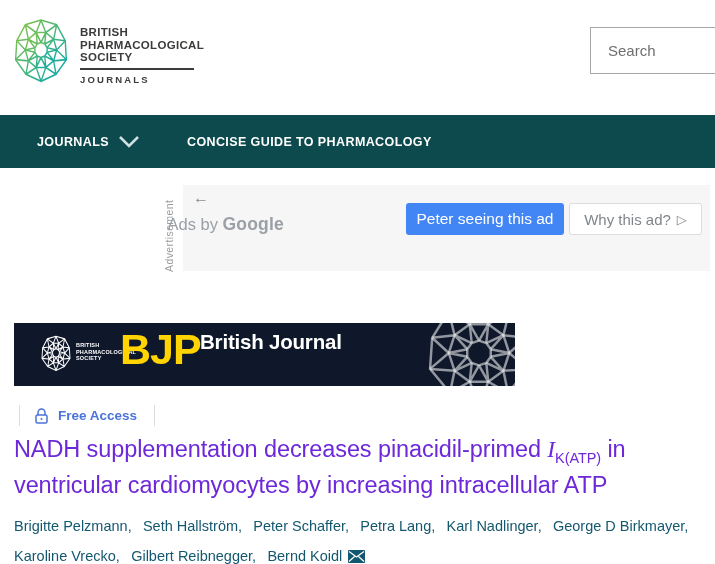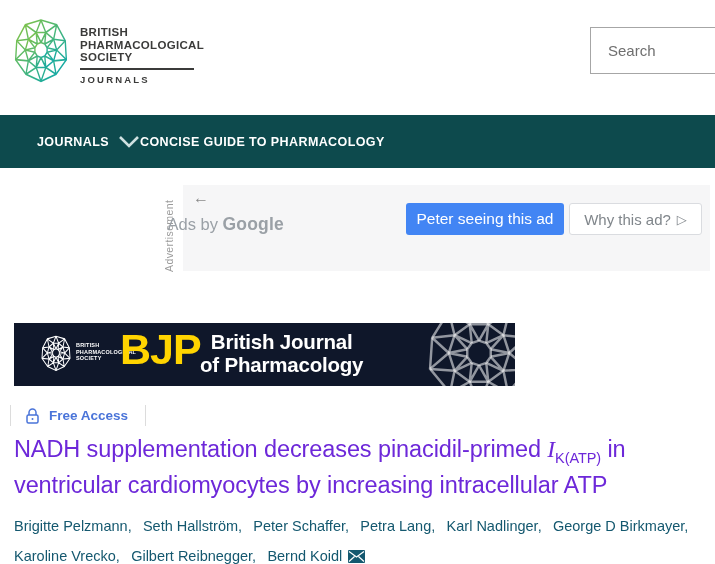--- a/index.html
+++ b/index.html
@@ -18,21 +18,21 @@
     border:1px solid #a6a6a6;box-sizing:border-box;padding:0 0 0 17px;font-size:15px;
     color:#555;font-family:"Liberation Sans",sans-serif;outline:none;background:#fff;}
   .search-input::placeholder{color:#6f6f6f;}
   
   .navbar{position:absolute;left:0;top:115px;width:715px;height:53px;background:#0d4a4d;
     display:flex;align-items:center;}
   .nav-item{color:#fff;font-weight:bold;font-size:12.5px;letter-spacing:.4px;display:flex;
     align-items:center;cursor:pointer;}
   .nav-journals{margin-left:37px;}
   .nav-journals svg{margin-left:9px;}
-  .nav-concise{}
+  .nav-concise{margin-left:47px;}
   
   .ad-vert{position:absolute;left:163px;top:186px;height:86px;writing-mode:vertical-rl;
     transform:rotate(180deg);font-size:10.5px;color:#9b9b9b;letter-spacing:.4px;}
   .ad-box{position:absolute;left:183px;top:185px;width:527px;height:86px;background:#f6f6f7;}
   .ad-back{position:absolute;left:10px;top:4px;font-size:16px;color:#8a8a8a;cursor:pointer;}
   .ad-right{position:absolute;right:8px;top:11px;display:flex;
     align-items:flex-end;}
   .ads-by{margin-right:122px;font-size:16.5px;color:#9aa0a6;white-space:nowrap;}
   .ads-by .google{font-weight:bold;font-size:17.5px;letter-spacing:.2px;}
   .ad-buttons{margin-top:7px;display:flex;gap:5px;}
@@ -47,21 +47,21 @@
     overflow:hidden;}
   .banner-logo{position:absolute;left:26px;top:11px;}
   .banner-logo-text{position:absolute;left:62px;top:19px;color:#fff;font-size:5.5px;
     line-height:6.5px;font-weight:bold;letter-spacing:.2px;}
   .bjp-text{position:absolute;left:106px;top:2px;color:#ffd400;font-size:43px;
     font-weight:bold;letter-spacing:-1px;}
   .journal-name{position:absolute;left:186px;top:8px;color:#fff;font-size:20.5px;
     line-height:22.5px;font-weight:bold;letter-spacing:-.2px;text-align:center;}
   .banner-poly{position:absolute;right:-20px;top:-26px;}
   
-  .access-row{position:absolute;left:10px;top:405px;display:flex;align-items:center;height:21px;}
+  .access-row{position:absolute;left:19px;top:405px;display:flex;align-items:center;height:21px;}
   .sep{width:1px;height:21px;background:#dcdcdc;}
   .lock-icon{margin-left:15px;}
   .access-label{margin-left:10px;color:#4a74d9;font-size:13.5px;font-weight:bold;}
   .sep2{margin-left:17px;}
   
   .title{position:absolute;left:14px;top:436px;width:684px;margin:0;font-size:23.5px;
     line-height:27.5px;color:#6d28d9;font-weight:normal;letter-spacing:-.1px;}
   .title sub{font-size:14.5px;}
   .title .ti{font-family:"Liberation Serif",serif;}
   .authors{position:absolute;left:14px;top:511px;width:700px;font-size:14.5px;
@@ -137,21 +137,20 @@
     <use href="#mesh" stroke="#ffffff" stroke-width="3"></use>
   </svg>
   <div class="banner-logo-text">
     <div>BRITISH</div>
     <div>PHARMACOLOGICAL</div>
     <div>SOCIETY</div>
   </div>
   <div class="bjp-text">BJP</div>
   <div class="journal-name">
     <div>British Journal</div>
-    <div>of Pharmacology</div>
   </div>
   <svg class="banner-poly" width="112" height="112" viewBox="-50 -50 100 100">
     <use href="#mesh" stroke="rgba(255,255,255,0.55)" stroke-width="2.2"></use>
   </svg>
 </section>
 
 <div class="access-row">
   <span class="sep"></span>
   <svg class="lock-icon" width="13" height="16" viewBox="0 0 13 16">
     <path d="M3,7 V4.5 a3.5,3.5 0 0 1 7,0 V7" fill="none" stroke="#4a74d9" stroke-width="1.5"></path>

